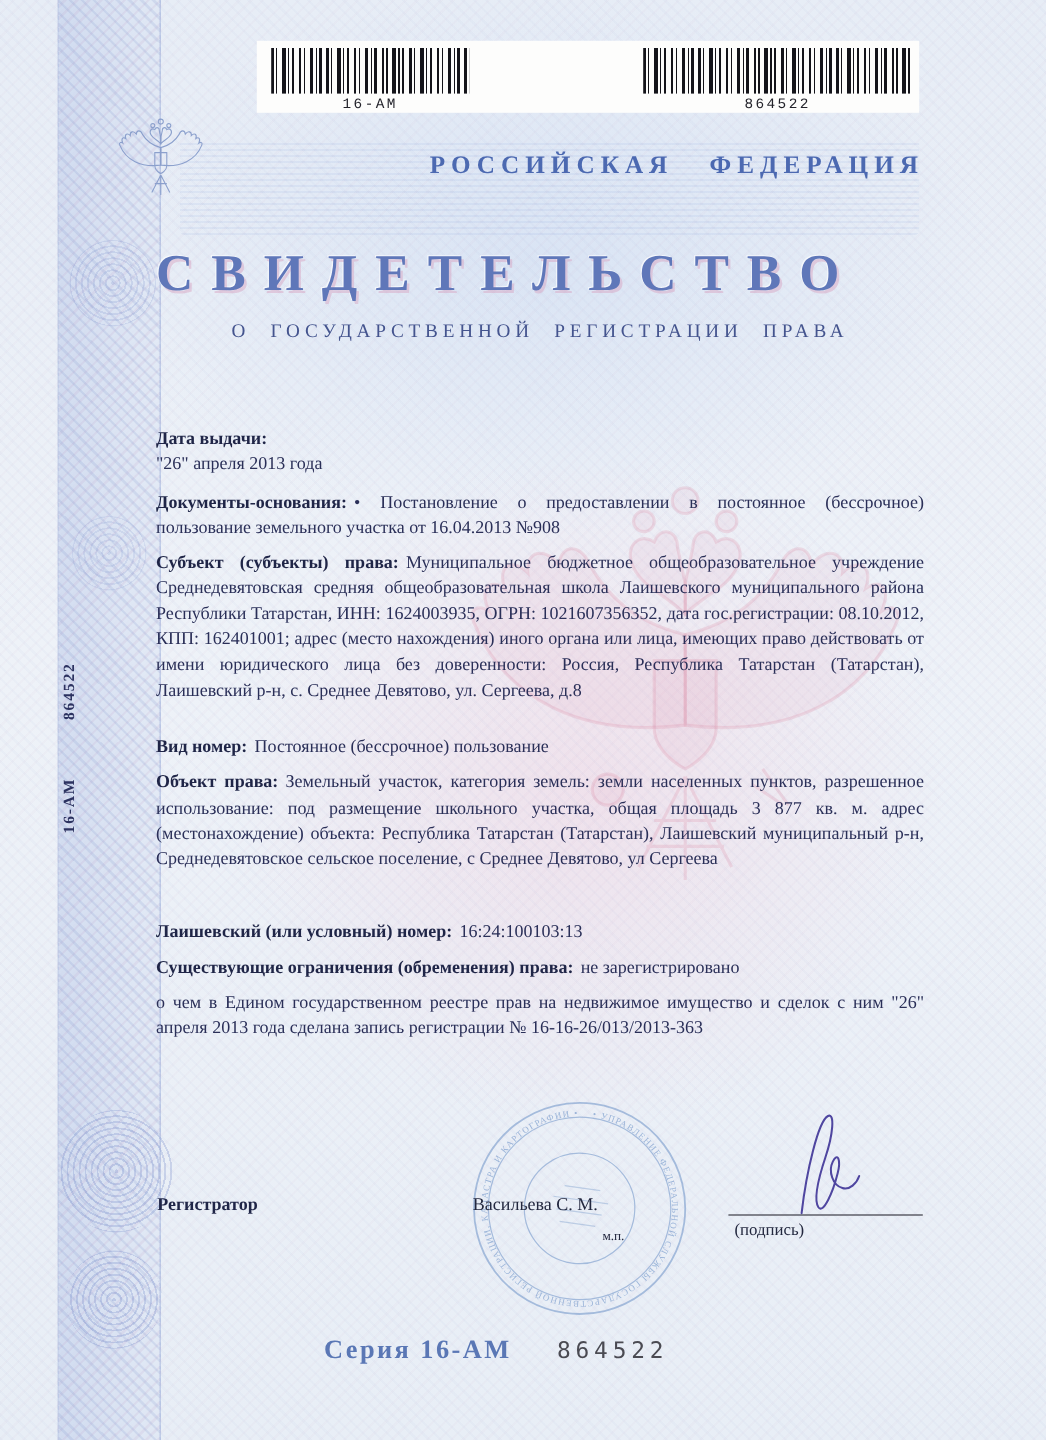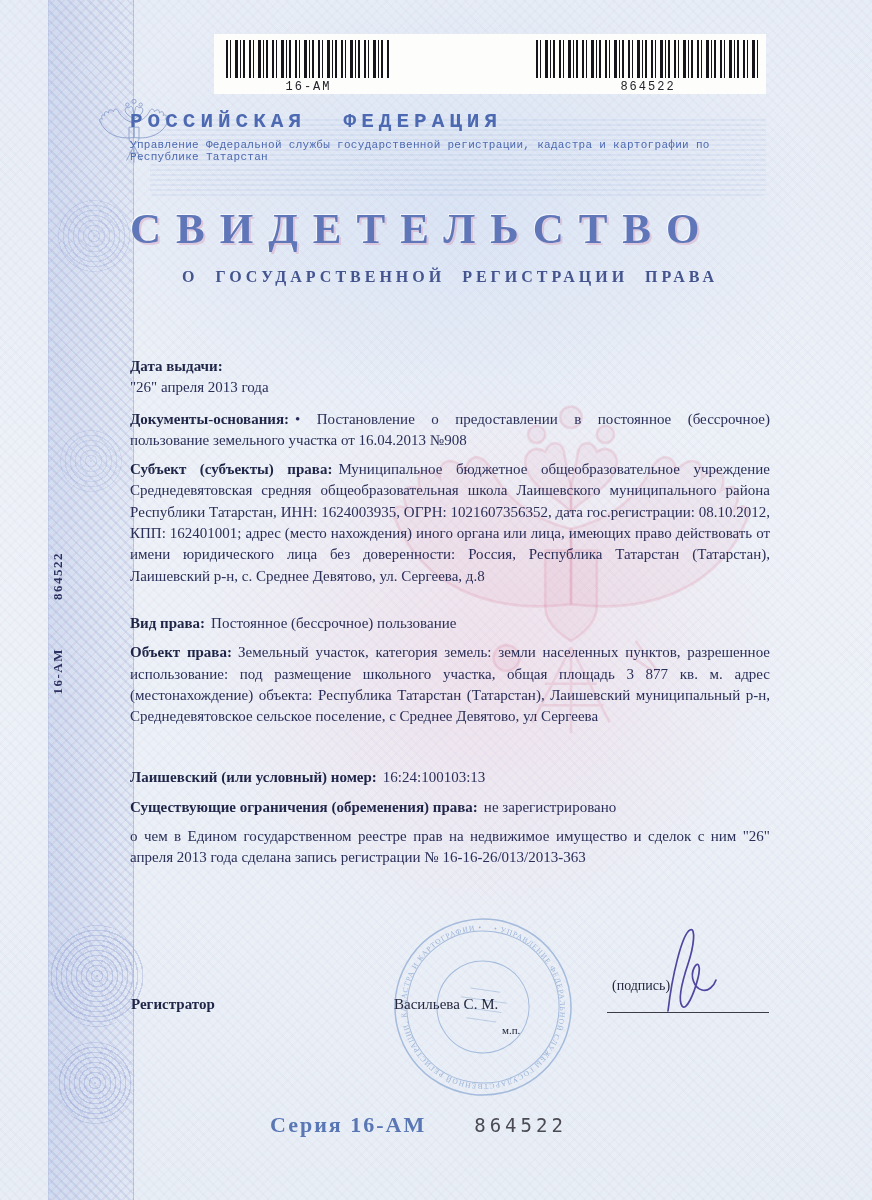--- a/index.html
+++ b/index.html
@@ -49,52 +49,52 @@
       #14141a 9px,#14141a 12px, transparent 12px,transparent 14px,
       #14141a 14px,#14141a 15px, transparent 15px,transparent 17px,
       #14141a 17px,#14141a 19px, transparent 19px,transparent 23px);}
   .barcode.b1{left:12px;width:165px;}
   .barcode.b2{left:322px;width:224px;}
   .barcode-label{position:absolute;top:46px;font-family:"Liberation Mono",monospace;
     font-size:12px;letter-spacing:2px;color:#23232b;text-align:center;}
   .barcode-label.l1{left:12px;width:165px;}
   .barcode-label.l2{left:322px;width:224px;}
 
-  .header{position:absolute;left:130px;top:110px;width:640px;text-align:left;font-family:Liberation Mono, monospace;}
+  .header{position:absolute;left:130px;top:125px;width:640px;text-align:right;}
   .country{font-size:21px;font-weight:bold;color:#4c69b1;letter-spacing:5px;word-spacing:20px;}
   .registry{margin-top:9px;font-size:11.5px;font-weight:bold;color:#4c69b1;letter-spacing:.5px;}
   .authority{margin-top:6px;font-size:11px;color:#4c69b1;letter-spacing:.3px;}
 
   .doc-title{position:absolute;left:130px;top:204px;width:640px;
     font-size:43px;font-weight:bold;color:#5f77b9;letter-spacing:15px;
     text-shadow:2px 2px 0 rgba(214,160,190,0.45), -1px -1px 0 rgba(255,255,255,0.65);}
   .doc-subtitle{position:absolute;left:130px;top:268px;width:640px;text-align:center;
-    font-size:16px;font-weight:bold;color:#44548e;letter-spacing:4px;word-spacing:9px;}
+    font-size:16px;font-weight:normal;color:#44548e;letter-spacing:4px;word-spacing:9px;}
 
   .content{position:absolute;left:130px;top:356px;width:640px;font-size:15px;line-height:1.42;}
   .content b{margin-right:6px;color:#1f2547;}
   .para{margin:0 0 8px 0;text-align:justify;}
   .date-row{display:flex;justify-content:space-between;margin-bottom:10px;flex-direction:column;}
   .gap-lg{margin-bottom:26px;}
   .gap-xl{margin-bottom:40px;}
 
   .v-num,.v-ser{position:absolute;left:50px;writing-mode:vertical-rl;transform:rotate(180deg);
     font-size:13px;font-weight:bold;letter-spacing:1.5px;color:#2c3260;}
   .v-num{top:552px;}
   .v-ser{top:648px;}
 
   .stamp{position:absolute;left:388px;top:912px;transform:rotate(8deg);opacity:.85;}
   .signature-svg{position:absolute;left:638px;top:916px;}
   .sign-line{position:absolute;left:607px;top:1012px;width:162px;border-top:1.4px solid #3c3c46;}
-  .sign-caption{position:absolute;left:612px;top:978px;font-size:14px;color:#23283f;}
+  .sign-caption{position:absolute;left:612px;top:1018px;font-size:14px;color:#23283f;}
   .registrar-label{position:absolute;left:131px;top:996px;font-size:15px;font-weight:bold;color:#1f2547;}
   .registrar-name{position:absolute;left:394px;top:996px;font-size:15px;color:#23283f;}
   .seal-mark{position:absolute;left:502px;top:1024px;font-size:11px;color:#23283f;}
 
-  .footer{position:absolute;left:270px;top:1112px;display:flex;align-items:baseline;gap:48px;}
+  .footer{position:absolute;left:270px;top:1112px;display:flex;align-items:baseline;gap:38px;}
   .footer-series{font-size:22px;font-weight:bold;color:#5a77b5;letter-spacing:2px;}
   .footer-number{font-family:"DejaVu Sans Mono",monospace;font-size:19px;color:#4a4a52;letter-spacing:4px;}
 </style>
 </head>
 <body>
 
 <div class="page">
 
   <div class="left-band"></div>
   <div class="rosette r1"></div>
@@ -135,37 +135,36 @@
 
   <div class="barcode-strip">
     <div class="barcode b1"></div>
     <div class="barcode b2"></div>
     <div class="barcode-label l1">16-АМ</div>
     <div class="barcode-label l2">864522</div>
   </div>
 
   <div class="header">
     <div class="country">РОССИЙСКАЯ ФЕДЕРАЦИЯ</div>
-    <div class="authority">Управление Федеральной службы государственной регистрации, кадастра и картографии по Республике Татарстан</div>
   </div>
 
   <div class="doc-title">СВИДЕТЕЛЬСТВО</div>
   <div class="doc-subtitle">О ГОСУДАРСТВЕННОЙ РЕГИСТРАЦИИ ПРАВА</div>
 
   <div class="content">
     <div class="date-row">
       <b>Дата выдачи:</b>
       <span>"26" апреля 2013 года</span>
     </div>
 
     <p class="para"><b>Документы-основания:</b><span>• Постановление о предоставлении в постоянное (бессрочное) пользование земельного участка от 16.04.2013 №908</span></p>
 
     <p class="para gap-lg"><b>Субъект (субъекты) права:</b><span>Муниципальное бюджетное общеобразовательное учреждение Среднедевятовская средняя общеобразовательная школа Лаишевского муниципального района Республики Татарстан, ИНН: 1624003935, ОГРН: 1021607356352, дата гос.регистрации: 08.10.2012, КПП: 162401001; адрес (место нахождения) иного органа или лица, имеющих право действовать от имени юридического лица без доверенности: Россия, Республика Татарстан (Татарстан), Лаишевский р-н, с. Среднее Девятово, ул. Сергеева, д.8</span></p>
 
-    <p class="para"><b>Вид права:</b><span>Постоянное (бессрочное) пользование</span></p>
+    <p class="para"><b>Вид номер:</b><span>Постоянное (бессрочное) пользование</span></p>
 
     <p class="para gap-xl"><b>Объект права:</b><span>Земельный участок, категория земель: земли населенных пунктов, разрешенное использование: под размещение школьного участка, общая площадь 3 877 кв. м. адрес (местонахождение) объекта: Республика Татарстан (Татарстан), Лаишевский муниципальный р-н, Среднедевятовское сельское поселение, с Среднее Девятово, ул Сергеева</span></p>
 
     <p class="para"><b>Лаишевский (или условный) номер:</b><span>16:24:100103:13</span></p>
 
     <p class="para"><b>Существующие ограничения (обременения) права:</b><span>не зарегистрировано</span></p>
 
     <p class="para">о чем в Едином государственном реестре прав на недвижимое имущество и сделок с ним  "26" апреля 2013 года сделана запись регистрации № 16-16-26/013/2013-363</p>
   </div>
 

